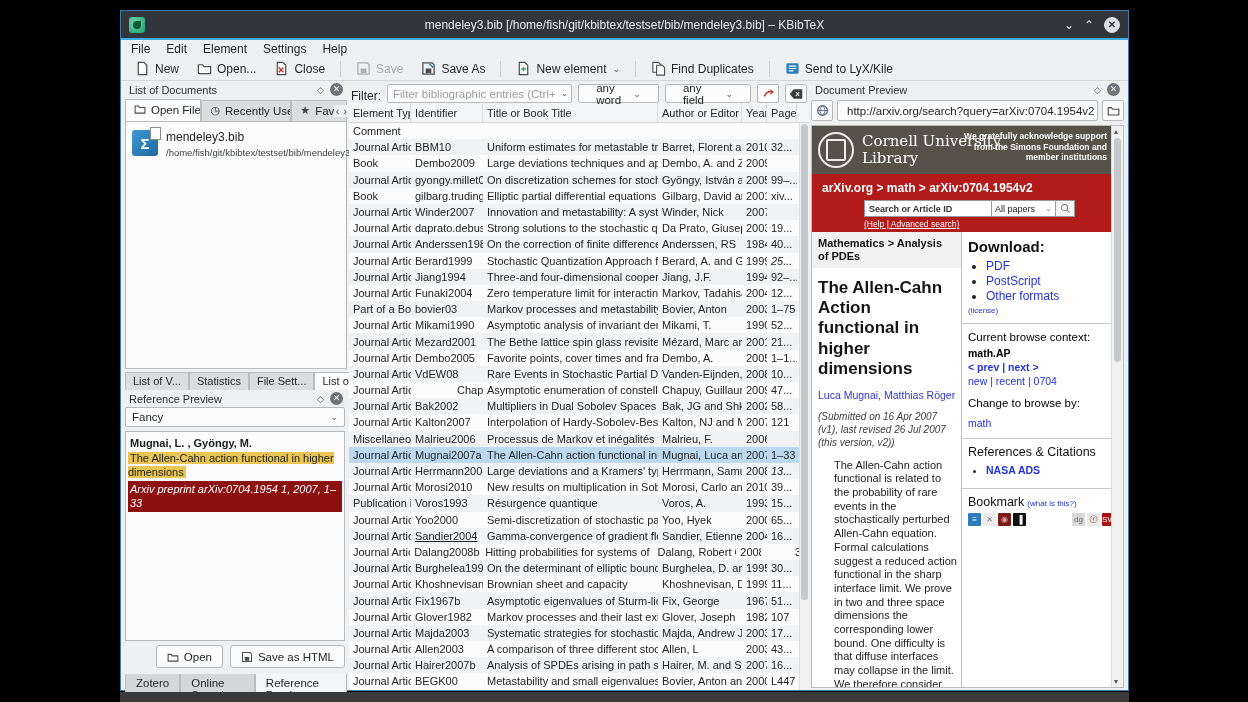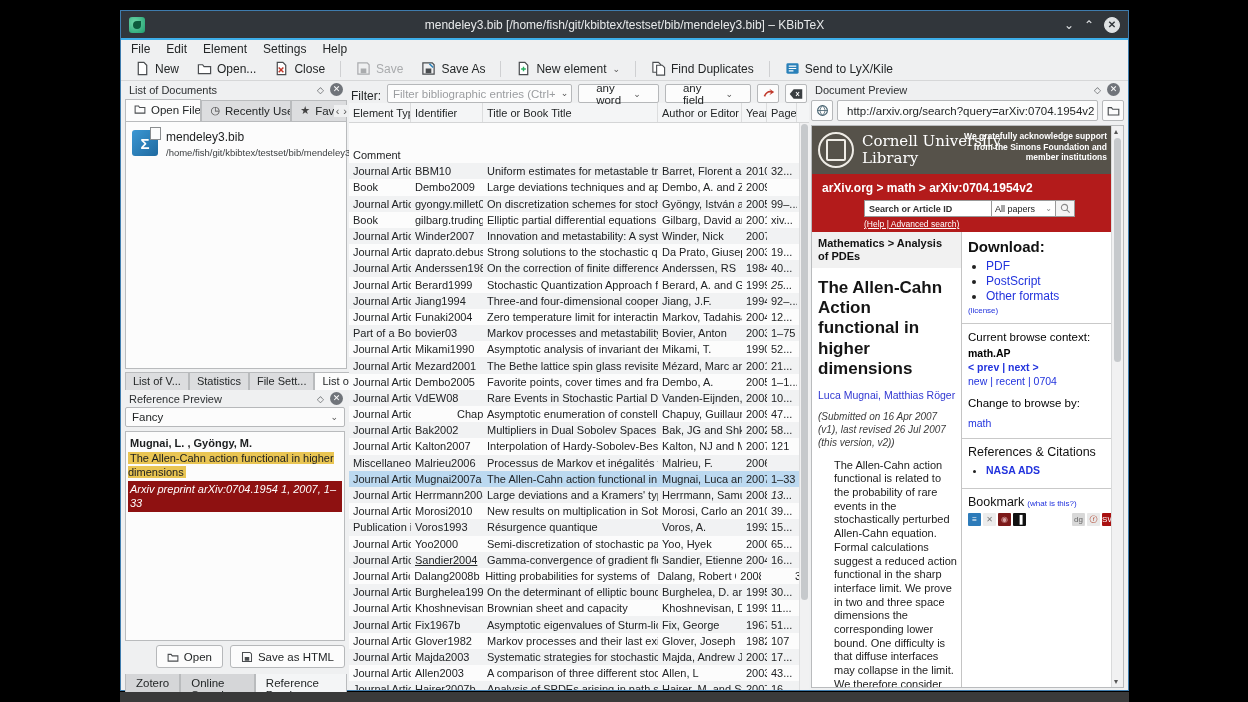--- a/index.html
+++ b/index.html
@@ -72,21 +72,21 @@
   .filter-input-wrap { position:relative; width:207px; height:19px; }
   .filter-input { width:100%; height:100%; border:1px solid #b6b8ba; border-radius:2px; font-size:11.5px; padding:0 16px 0 5px; color:#232627; background:#fcfcfc; font-family:"Liberation Sans",sans-serif; }
   .filter-input::placeholder { color:#9b9da0; }
   .input-caret { position:absolute; right:4px; top:4px; font-size:9px; color:#555; }
   .mini-select { height:19px; background:#fcfcfc; border:1px solid #b6b8ba; border-radius:2px; display:flex; align-items:center; font-size:11.5px; padding:0 17px; color:#232627; }
   .mini-select .sel-caret { margin-left:auto; padding-left:8px; font-size:9px; color:#555; }
   .icon-btn { height:19px; min-width:22px; background:#fcfcfc; border:1px solid #b6b8ba; border-radius:2px; display:flex; align-items:center; justify-content:center; }
 
   .table-head { height:20px; display:flex; align-items:center; background:#f4f5f6; border-bottom:1px solid #d4d5d6; font-size:11px; color:#232627; }
   .th { padding:0 4px; border-right:1px solid #dcddde; white-space:nowrap; overflow:hidden; height:100%; display:flex; align-items:center; }
-  .t-rows { position:absolute; top:42px; left:0; right:10px; bottom:0; overflow:hidden;margin-top:24px; }
+  .t-rows { position:absolute; top:42px; left:0; right:10px; bottom:0; overflow:hidden; }
   .t-row { height:16.2px; display:flex; align-items:center; font-size:11px; color:#212325; }
   .t-row:nth-child(even) { background:#f1f2f3; }
   .t-row.selected { background:#bcd9f0; }
   .td { padding:0 4px; white-space:nowrap; overflow:hidden; }
   .t-scroll { position:absolute; top:42px; right:0; width:10px; bottom:0; background:#f1f1f2; border-left:1px solid #dddedf; }
   .t-thumb { position:absolute; left:1px; right:1px; top:1px; height:84%; background:#c6c9cc; border-radius:4px; }
 
   
   .right-panel { position:absolute; left:690px; top:0; width:313px; bottom:2px; }
   .url-row { height:25px; display:flex; align-items:center; gap:4px; padding:1px 0; }

